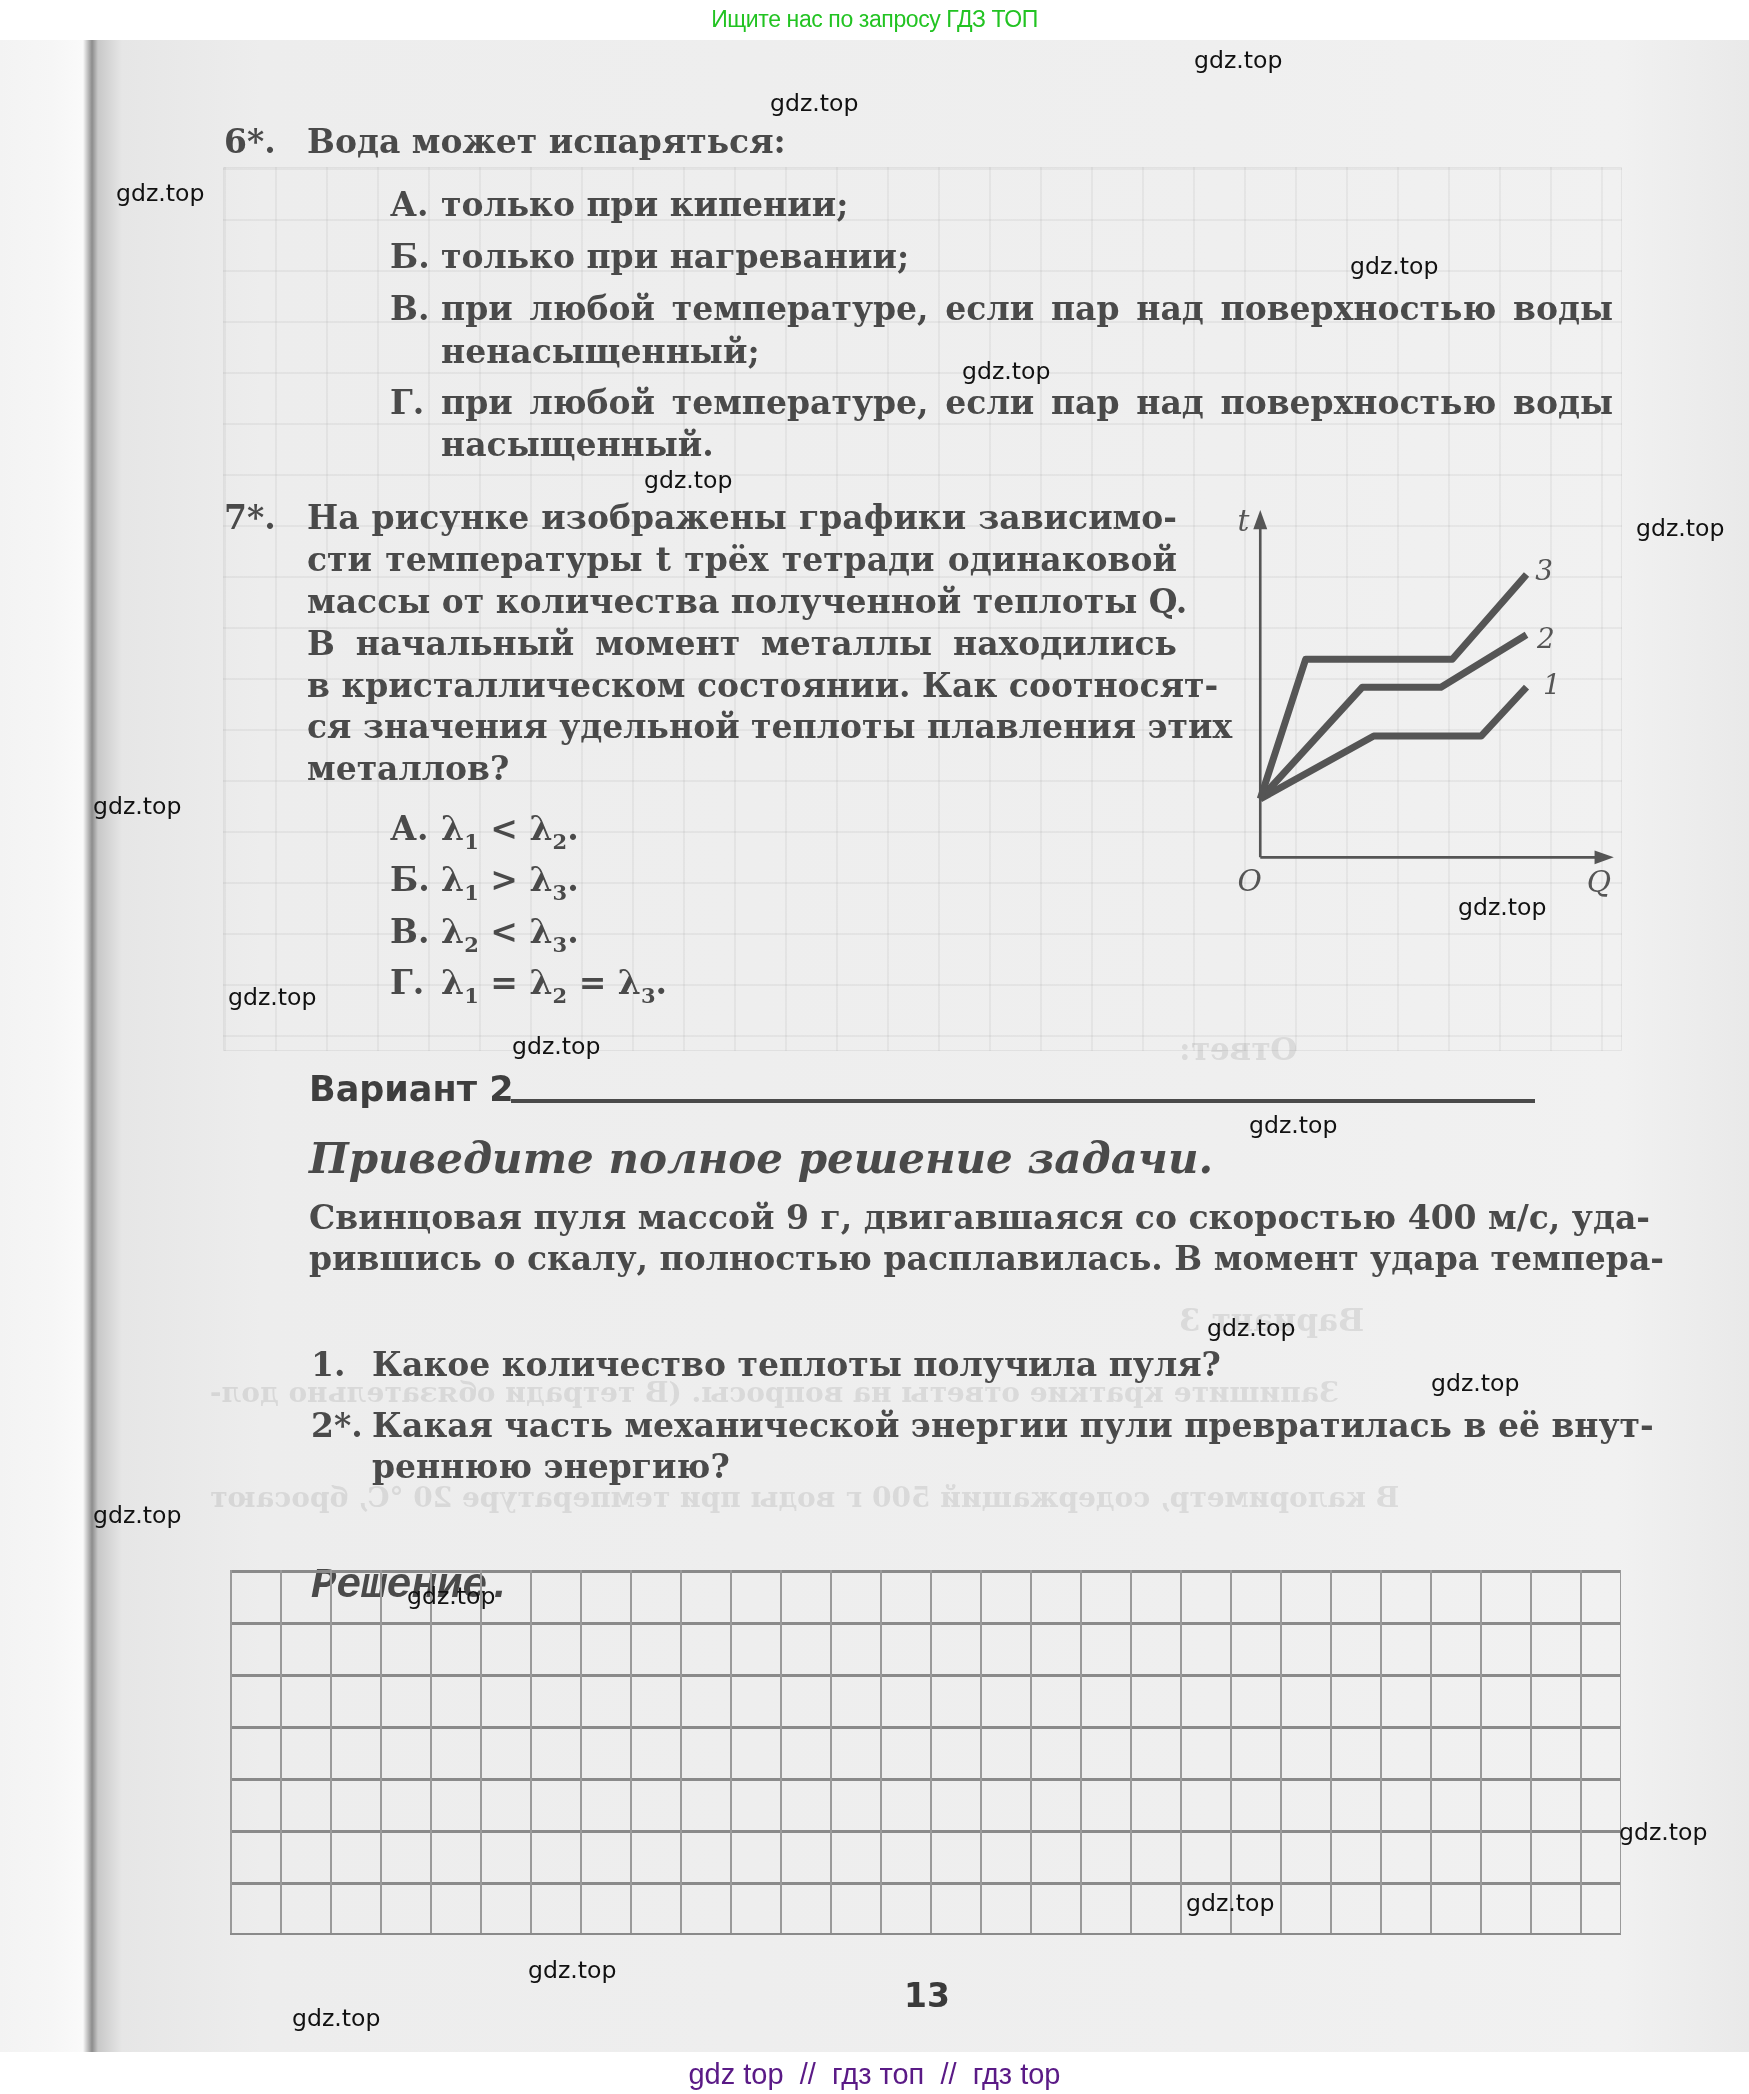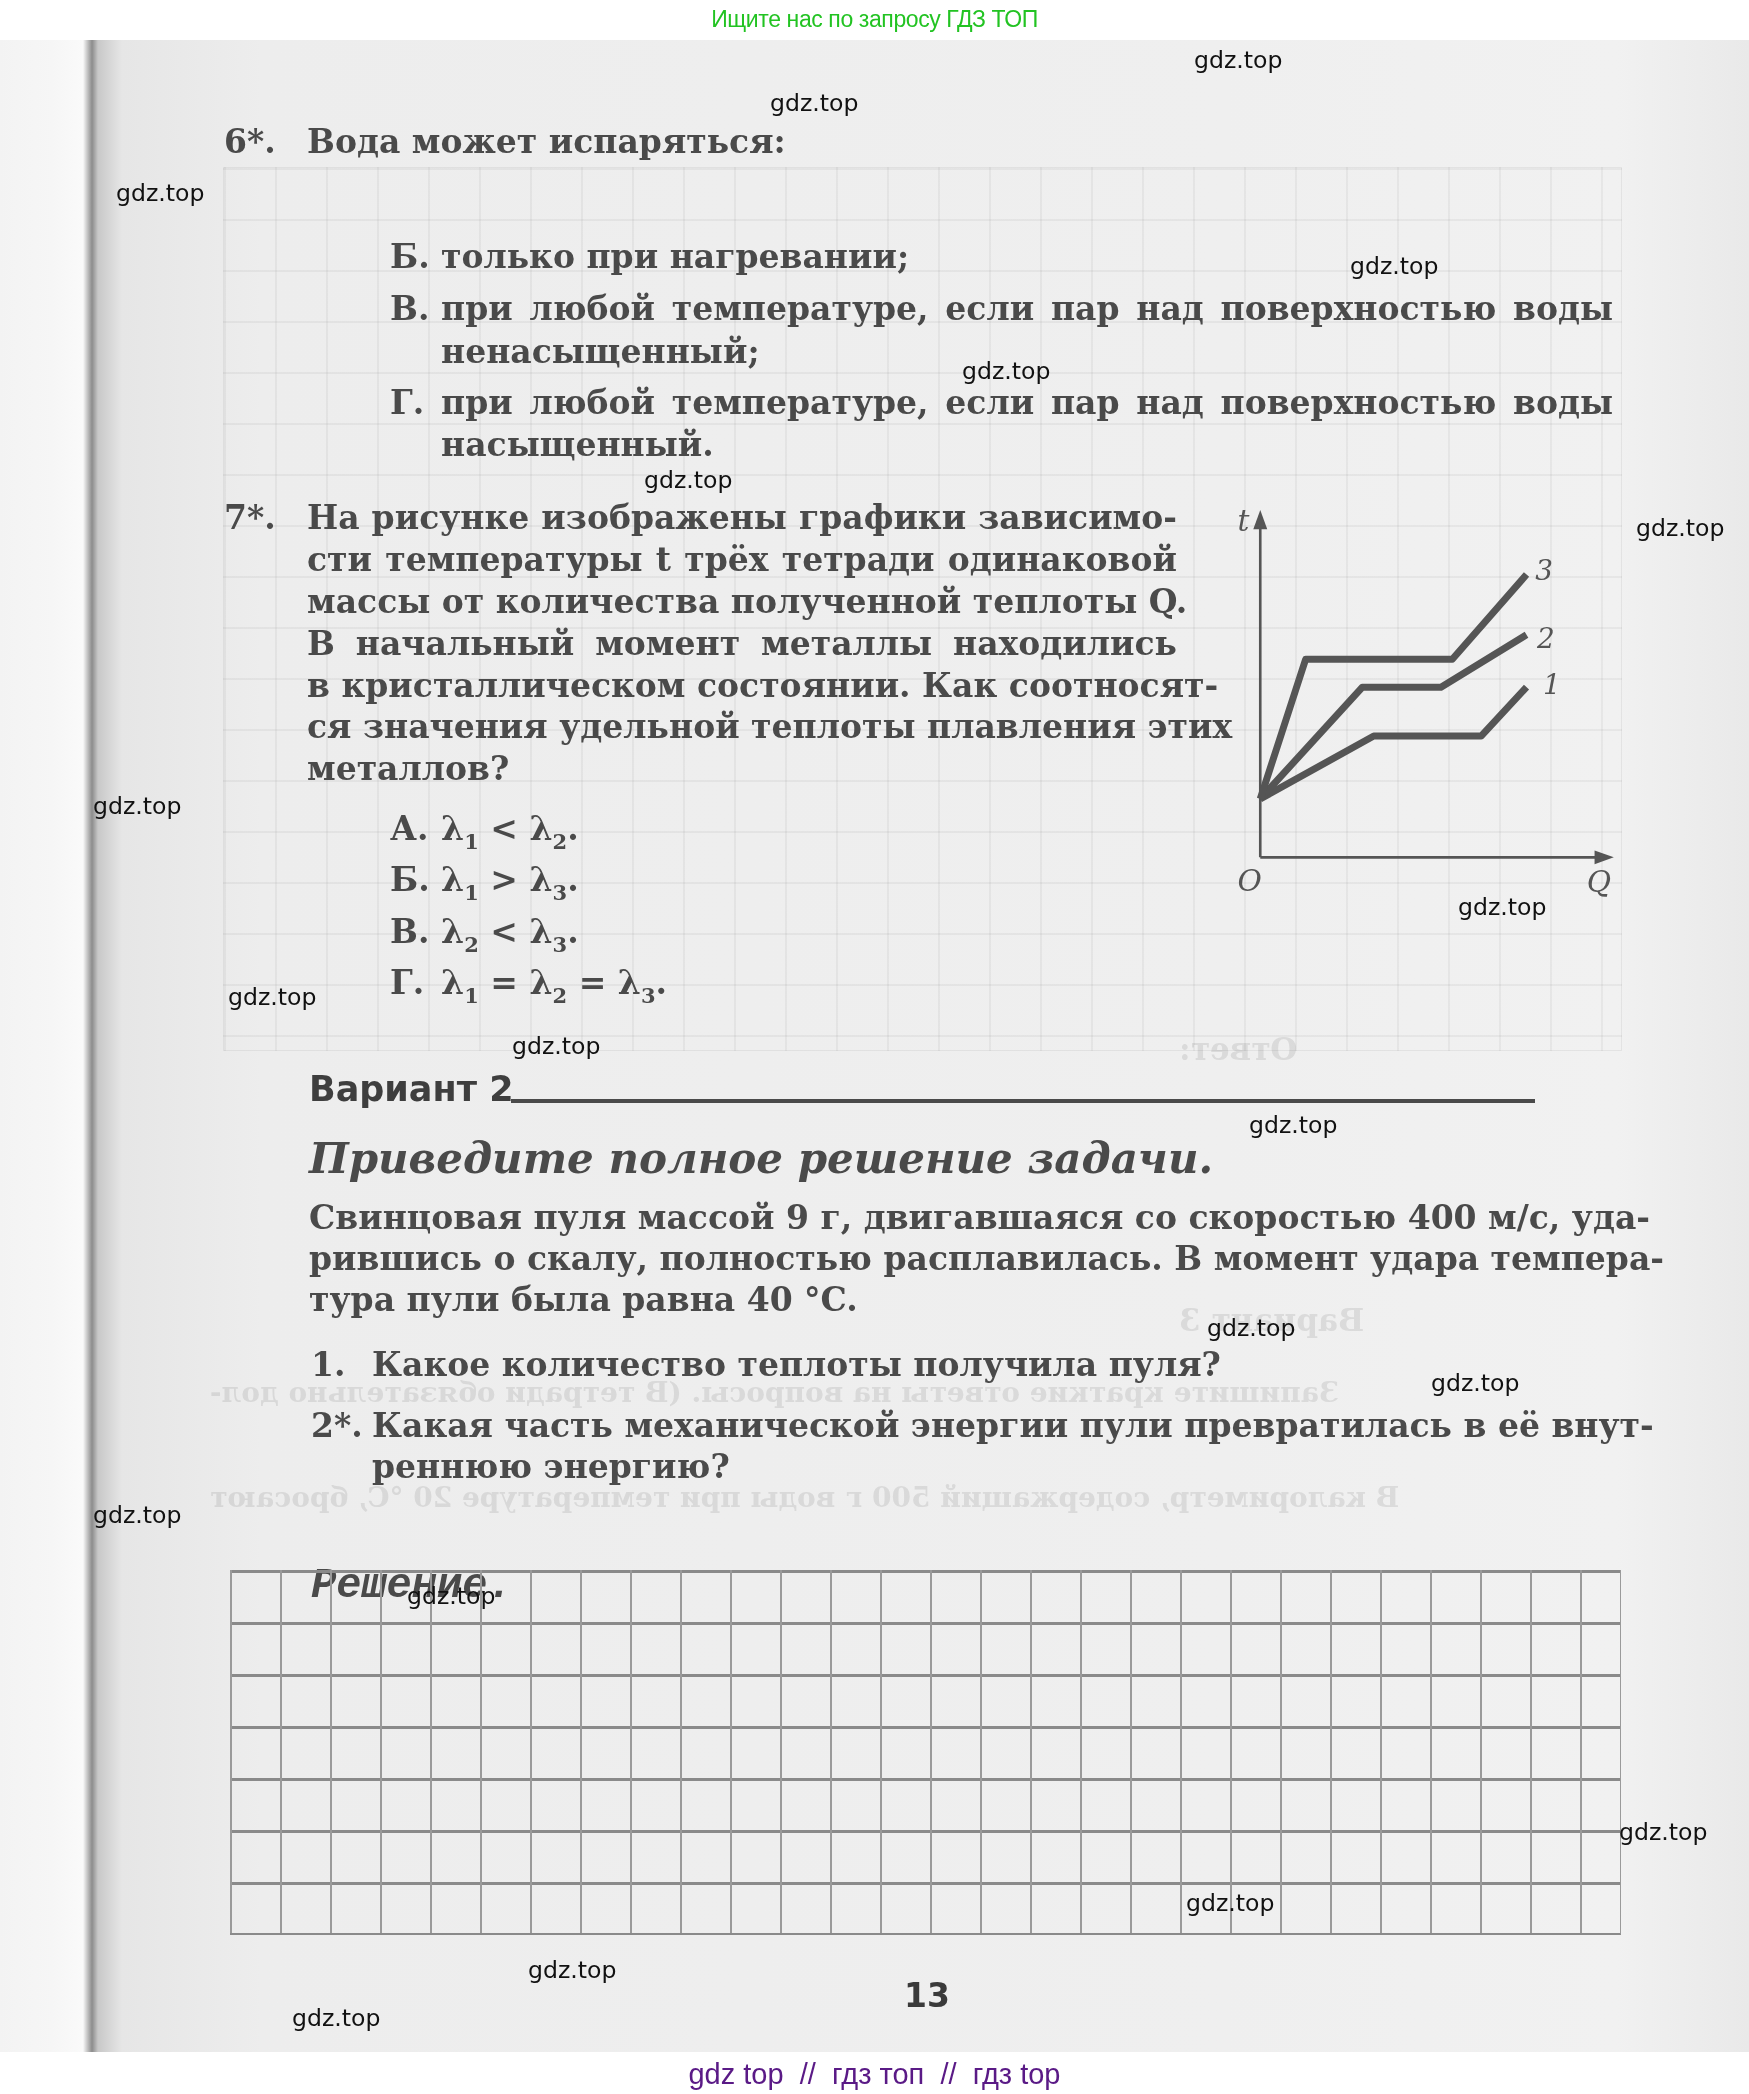--- a/index.html
+++ b/index.html
@@ -78,20 +78,23 @@
   <div class="ghost" style="left:1179px; top:1262px; font-size:31px;">Вариант 3</div>
   <div class="ghost" style="left:210px; top:1336px; font-size:28px;">Запишите краткие ответы на вопросы. (В тетради обязательно дол-</div>
   <div class="ghost" style="left:210px; top:1441px; font-size:28px;">В калориметр, содержащий 500 г воды при температуре 20 °C, бросают</div>
 </div>
 
 <div class="content">
 
   <div class="abs qnum" style="left:224px; top:122px;">6*.</div>
   <div class="abs qtext" style="left:307px; top:122px;">Вода может испаряться:</div>
 
+  <div class="abs opt" style="left:390px; top:185px;">
+    <span class="letter">А.</span><span>только при кипении;</span>
+  </div>
   <div class="abs opt" style="left:390px; top:237px;">
     <span class="letter">Б.</span><span>только при нагревании;</span>
   </div>
   <div class="abs opt" style="left:390px; top:289px;">
     <span class="letter">В.</span>
   </div>
   <div class="just" style="left:441px; top:289px; width:1172px;">при любой температуре, если пар над поверхностью воды</div>
   <div class="abs opt" style="left:441px; top:332px;">ненасыщенный;</div>
 
   <div class="abs opt" style="left:390px; top:383px;">
@@ -137,21 +140,20 @@
     <text x="380" y="182" font-family="DejaVu Serif, serif" font-style="italic" font-size="32" fill="#555">2</text>
     <text x="378" y="104" font-family="DejaVu Serif, serif" font-style="italic" font-size="32" fill="#555">3</text>
   </svg>
 
   <div class="abs heading" style="left:309px; top:1069px;">Вариант 2</div>
   <div class="rule" style="left:511px; top:1099px; width:1024px;"></div>
   <div class="abs italic-line" style="left:309px; top:1134px;">Приведите полное решение задачи.</div>
 
   <div class="just" style="left:309px; top:1198px; width:1304px;">Свинцовая пуля массой 9 г, двигавшаяся со скоростью 400 м/с, уда-</div>
   <div class="just" style="left:309px; top:1239px; width:1304px;">рившись о скалу, полностью расплавилась. В момент удара темпера-</div>
-  <div class="abs qtext" style="left:309px; top:1280px;">тура пули была равна 40 °C.</div>
 
   <div class="abs qtext" style="left:311px; top:1345px;">1.</div>
   <div class="abs qtext" style="left:372px; top:1345px;">Какое количество теплоты получила пуля?</div>
 
   <div class="abs qtext" style="left:311px; top:1406px;">2*.</div>
   <div class="just" style="left:372px; top:1406px; width:1241px;">Какая часть механической энергии пули превратилась в её внут-</div>
   <div class="abs qtext" style="left:372px; top:1447px;">реннюю энергию?</div>
 
   <div class="abs italic-line" style="left:311px; top:1562px;font-family:Liberation Mono, monospace;">Решение.</div>
 

